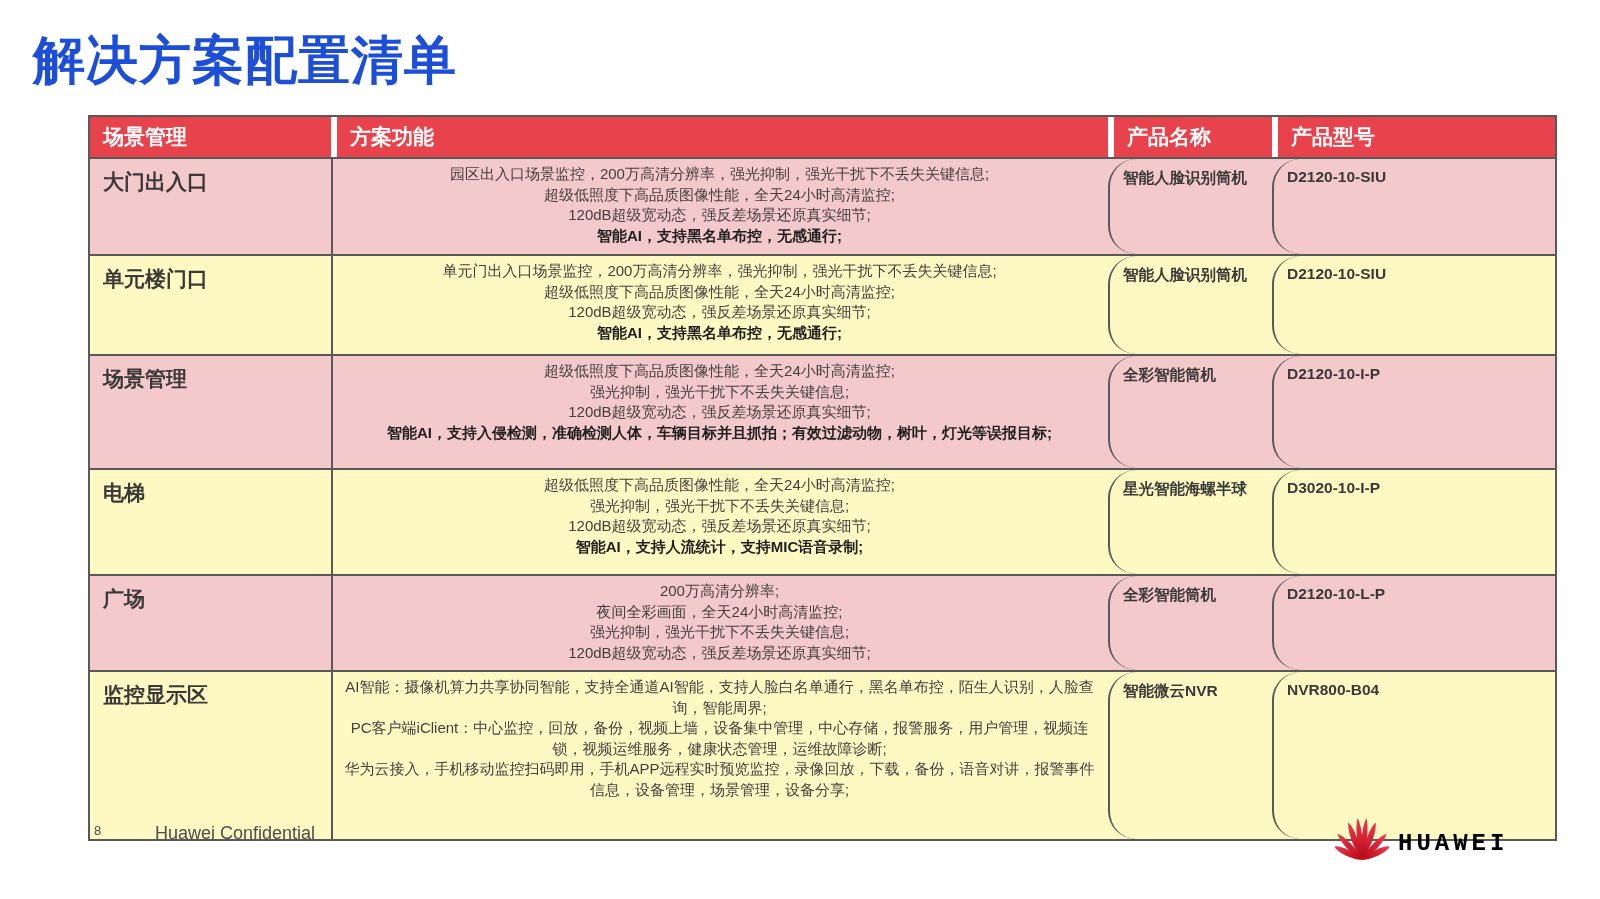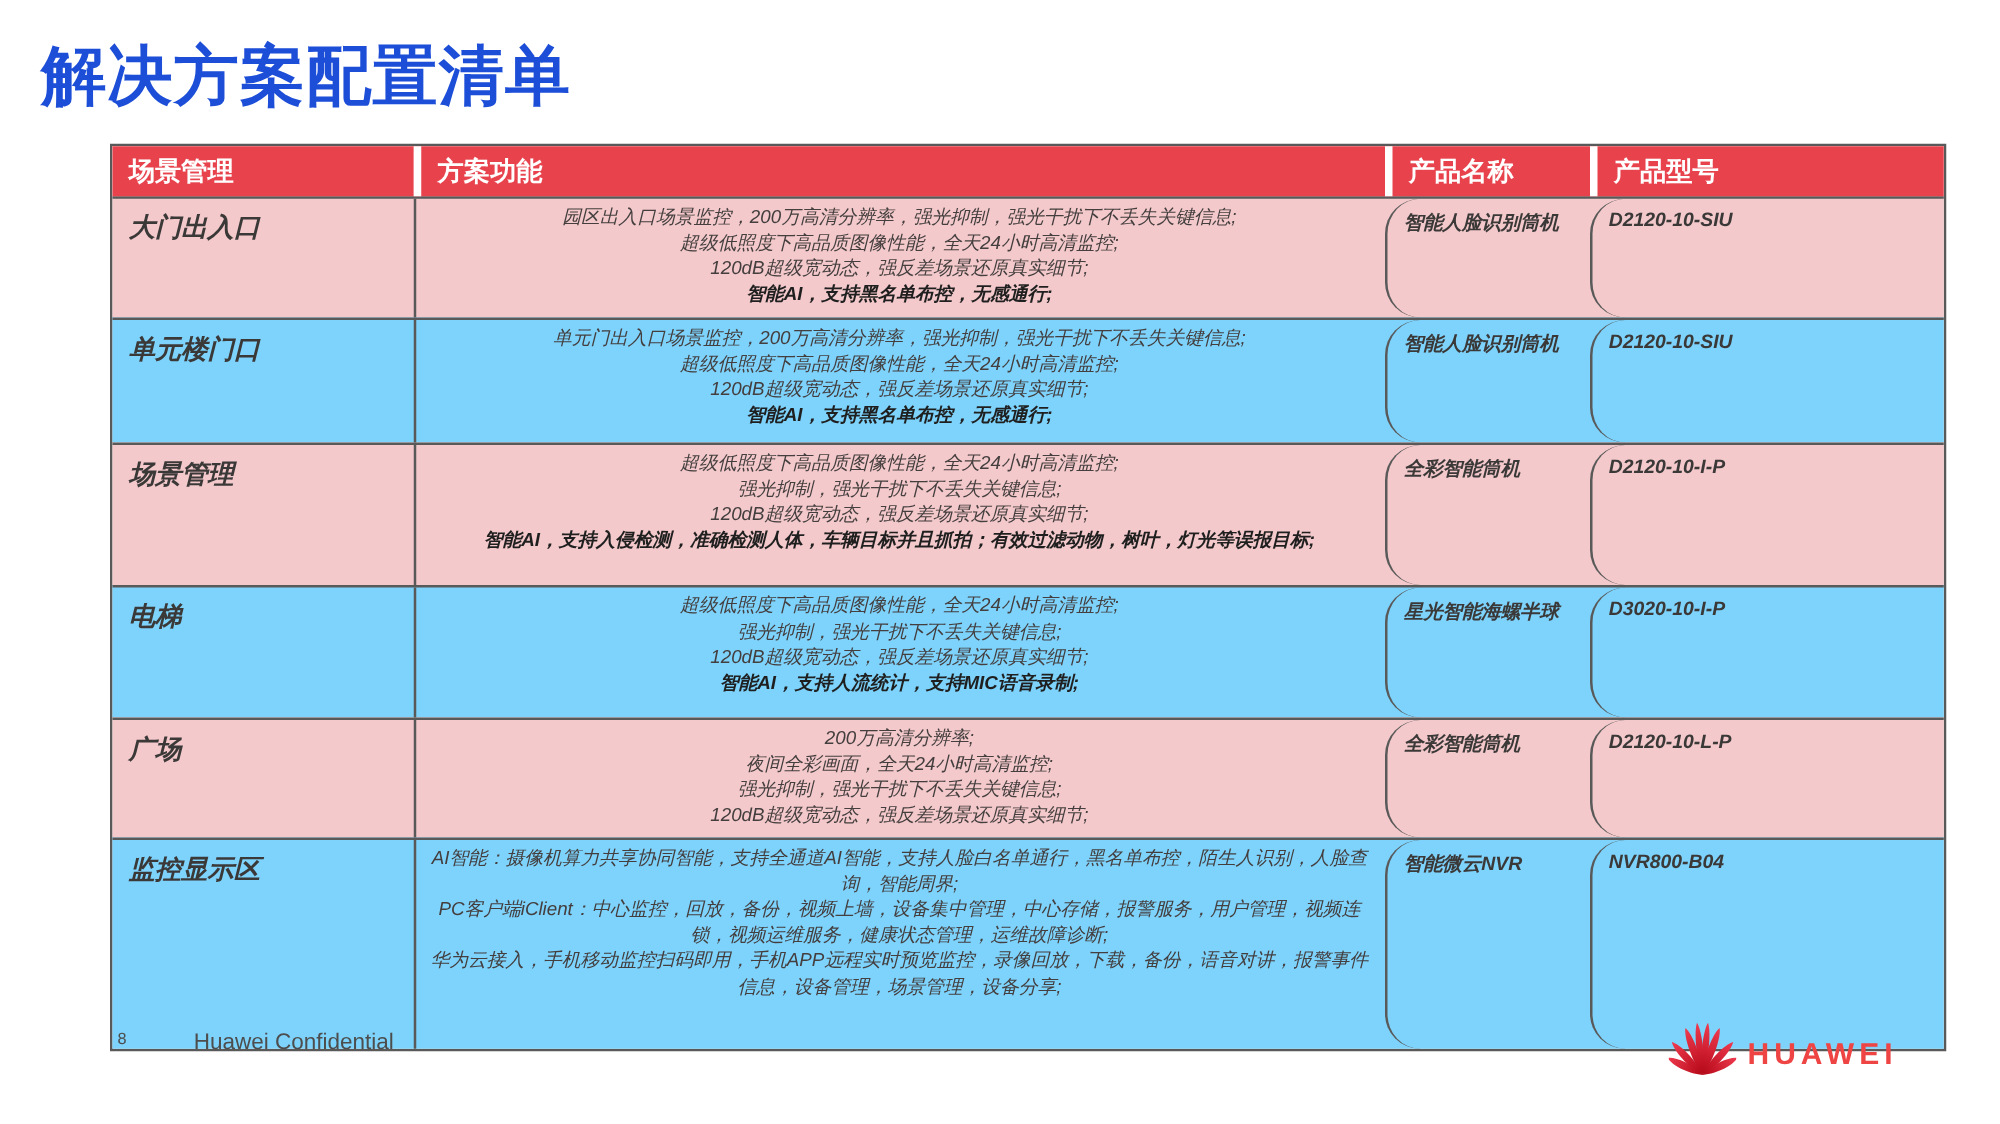--- a/index.html
+++ b/index.html
@@ -18,42 +18,43 @@
   }
   .row{display:grid;grid-template-columns:241px 777px 164px 283px;}
   .thead{height:40px;background:#fff;}
   .th{
     background:#e8424d;color:#ffffff;font-weight:700;font-size:21px;
     display:flex;align-items:center;padding-left:13px;box-sizing:border-box;
   }
   .th + .th{border-left:6px solid #ffffff;}
   .tr{border-top:2px solid #595959;}
   .tr.odd{background:#f3c9cb;}
-  .tr.even{background:#7dd3fc;}
-  .td{box-sizing:border-box;overflow:hidden;font-style:italic;}
+  .tr.even{background:#fef9c3;}
+  .td{box-sizing:border-box;overflow:hidden;}
   .td:not(:first-child){border-left:2px solid #595959;}
   .cell-scene{
     font-size:21px;font-weight:700;color:#3b3838;padding:9px 12px 0 13px;
   }
   .cell-features{
     padding:5px 12px 0 10px;font-size:15px;line-height:20.5px;color:#443e3e;text-align:center;
   }
   .feat.bold{font-weight:700;color:#1f1f1f;}
   .cell-product,.cell-model{
     font-size:15.5px;font-weight:700;color:#3b3838;padding:9px 8px 0 13px;border-radius:28px;
   }
   .h95{height:95px}.h98{height:98px}.h112{height:112px}
   .h104{height:104px}.h94{height:94px}.h167{height:167px}
   
   .page-number{position:absolute;left:94px;top:823px;font-size:13px;color:#4d4d4d;}
   .confidential{position:absolute;left:155px;top:823px;font-size:18px;color:#4d4d4d;}
   .logo{position:absolute;left:1335px;top:816px;display:flex;align-items:center;}
   .wordmark{
-    font-size:24px;font-weight:600;color:#ef4444;letter-spacing:4px;margin-left:9px;
+    font-size:24px;font-weight:600;color:#000000;letter-spacing:4px;margin-left:9px;
     margin-top:4px;
+    font-family:Liberation Mono, monospace;
   }
 </style>
 </head>
 <body>
 
 <div class="page-title">解决方案配置清单</div>
 
 <div class="tbl">
   <div class="row thead">
     <div class="th">场景管理</div>

